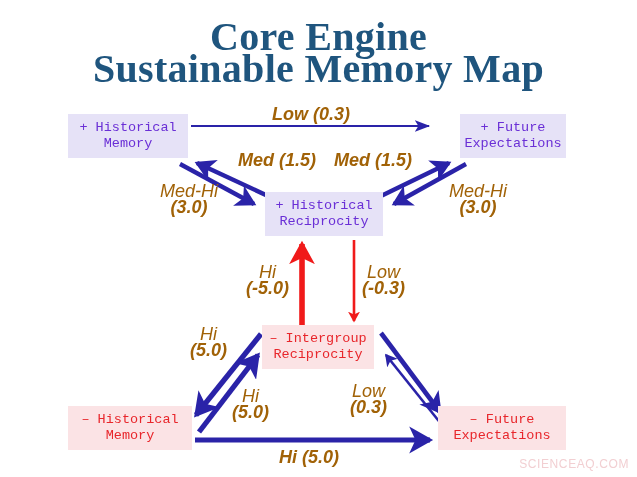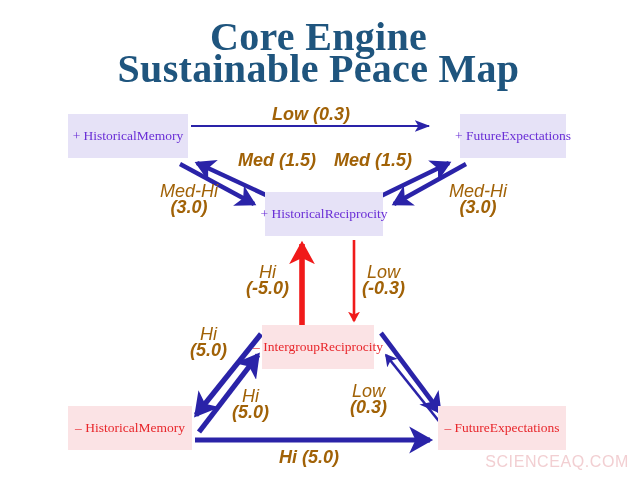--- a/index.html
+++ b/index.html
@@ -37,25 +37,25 @@
     position: absolute;
     left: 0; top: 0;
     width: 637px;
     height: 477px;
   }
 
   
   .node {
     position: absolute;
     display: flex;
-    flex-direction: row;
+    flex-direction: column;
     align-items: center;
     justify-content: center;
     text-align: center;
-    font-family: Liberation Serif, serif;
+    font-family: Liberation Mono, monospace;
     font-size: 13.5px;
     line-height: 16px;
     white-space: nowrap;
     z-index: 5;
   }
   .node .ln { display: block; }
   .node-pos {
     background: #e6e2f7;
     color: #6a2fd6;
   }
@@ -88,33 +88,33 @@
   }
   .elabel .two { display: block; }
   .ctr { text-align: center; }
 
   
   .watermark {
     position: absolute;
     right: 8px;
     bottom: 6px;
     font-family: "Liberation Sans", sans-serif;
-    font-size: 16px;
+    font-size: 12px;
     letter-spacing: 0.6px;
     color: #f2cfd2;
     z-index: 7;
   }
 </style>
 </head>
 <body>
 
 <div id="canvas">
 
   <div class="title title-l1">Core Engine</div>
-  <div class="title title-l2">Sustainable Peace Map</div>
+  <div class="title title-l2">Sustainable Memory Map</div>
 
   <svg id="edges" viewBox="0 0 637 477">
     <defs>
       <marker id="ahThinBlue" markerWidth="9" markerHeight="9" refX="7.4" refY="3.3" orient="auto" markerUnits="strokeWidth">
         <path d="M0,0.3 L8,3.3 L0,6.3 L1.8,3.3 Z" fill="#2a23a8"></path>
       </marker>
       <marker id="ahBlue" markerWidth="5.2" markerHeight="5.2" refX="4.0" refY="2.6" orient="auto" markerUnits="strokeWidth">
         <path d="M0,0 L4.6,2.6 L0,5.2 L1.2,2.6 Z" fill="#2a23a8"></path>
       </marker>
       <marker id="ahRed" markerWidth="4.6" markerHeight="4.6" refX="3.6" refY="2.3" orient="auto" markerUnits="strokeWidth">

